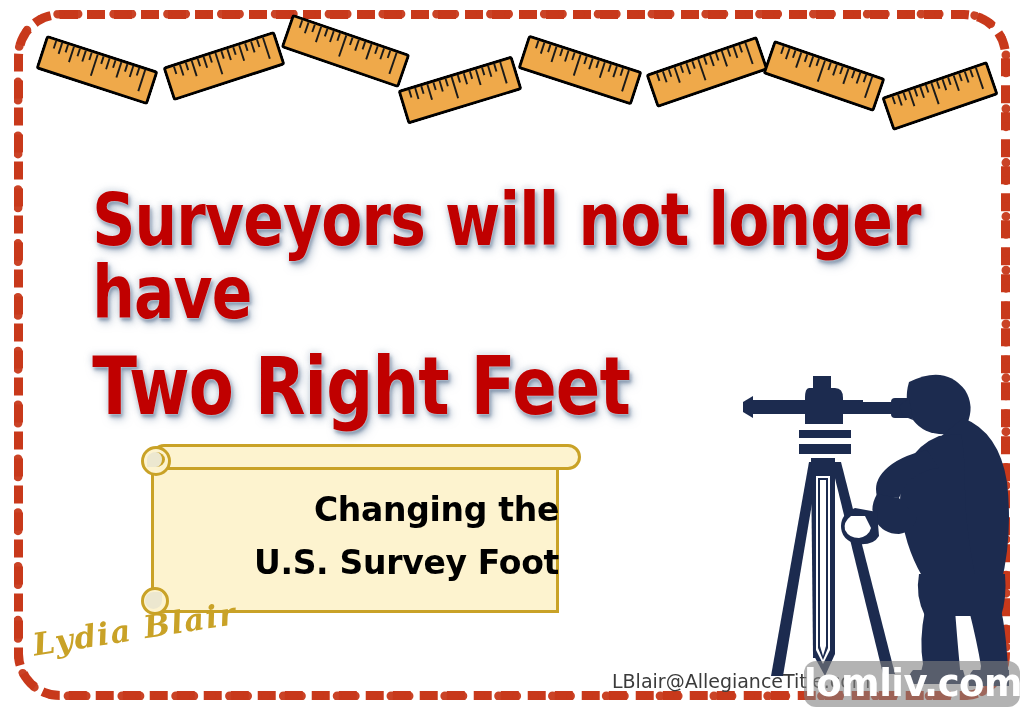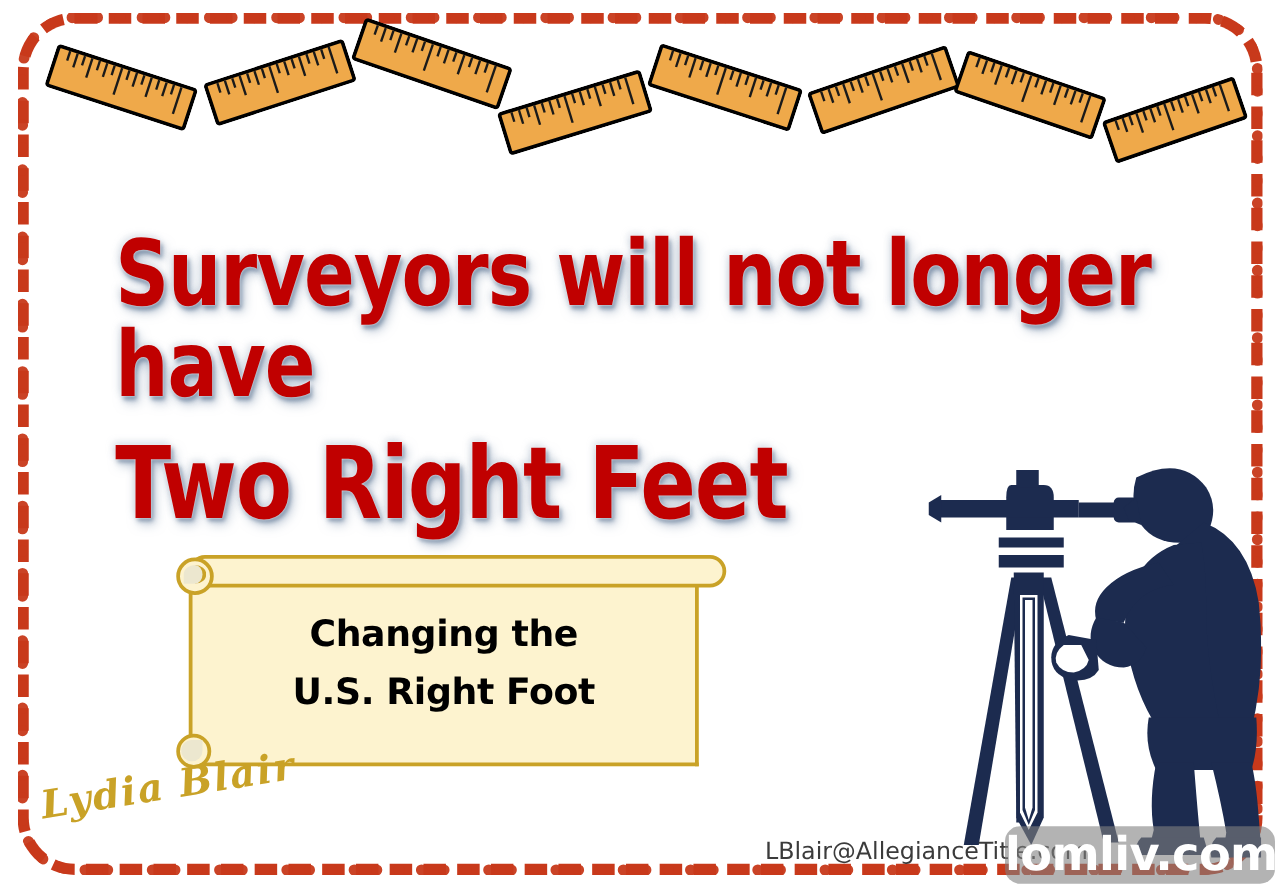--- a/index.html
+++ b/index.html
@@ -149,24 +149,24 @@
     height: 17px;
     background: #ece7cf;
     border-radius: 50% 0 50% 50%;
     box-sizing: border-box;
   }
   .scroll-text {
     position: absolute;
     left: 18px;
     top: 40px;
     width: 408px;
-    text-align: center;
+    text-align: right;
     font-family: "DejaVu Sans", sans-serif;
     font-weight: bold;
-    font-size: 29px;
+    font-size: 33px;
     line-height: 1.60;
     color: #000000;
     letter-spacing: -0.3px;
   }
 
   
   .signature {
     position: absolute;
     left: 33px;
     top: 627px;
@@ -398,21 +398,21 @@
 
   <div class="scroll-wrap">
     <div class="scroll-body"></div>
     <div class="scroll-topbar"></div>
     <div class="curl curl-top"></div>
     <div class="curl-top-inner"></div>
     <div class="curl curl-bot"></div>
     <div class="curl-bot-inner"></div>
     <div class="scroll-text">
       <div>Changing the</div>
-      <div>U.S. Right Foot</div>
+      <div>U.S. Survey Foot</div>
     </div>
   </div>
 
   <div class="signature">Lydia Blair</div>
 
   <div class="surveyor">
     <svg viewBox="0 0 296 330" width="296" height="330" aria-hidden="true">
       <g fill="#1c2b4f">
 
         <path d="M96 104 L106 104 L70 318 L58 318 Z"></path>

